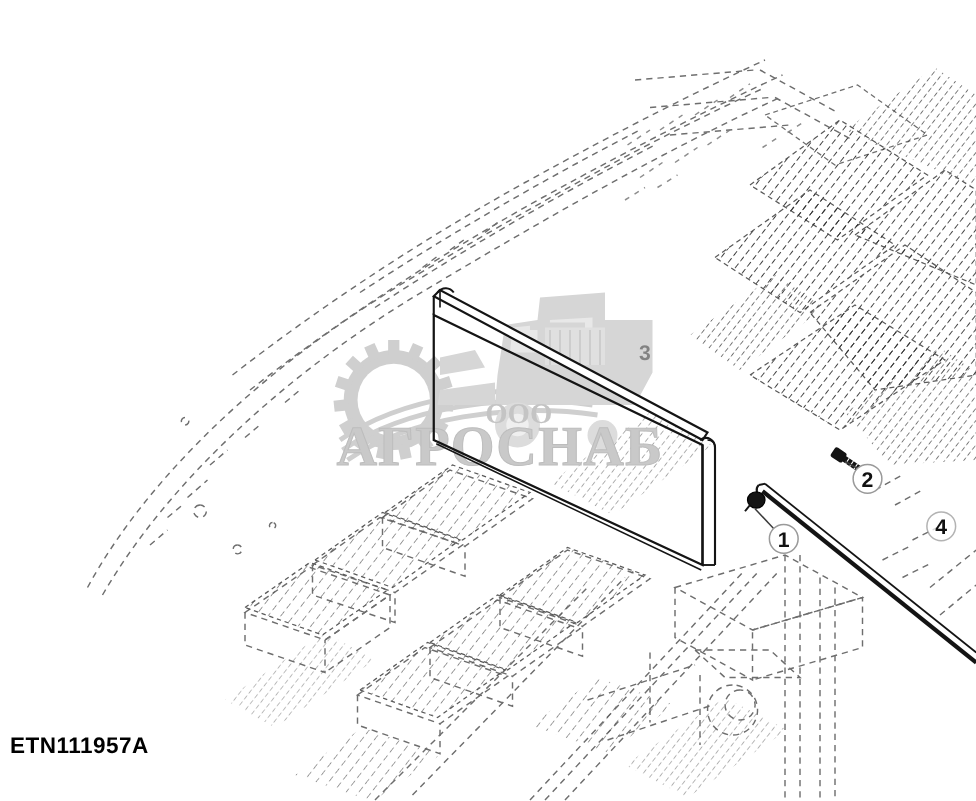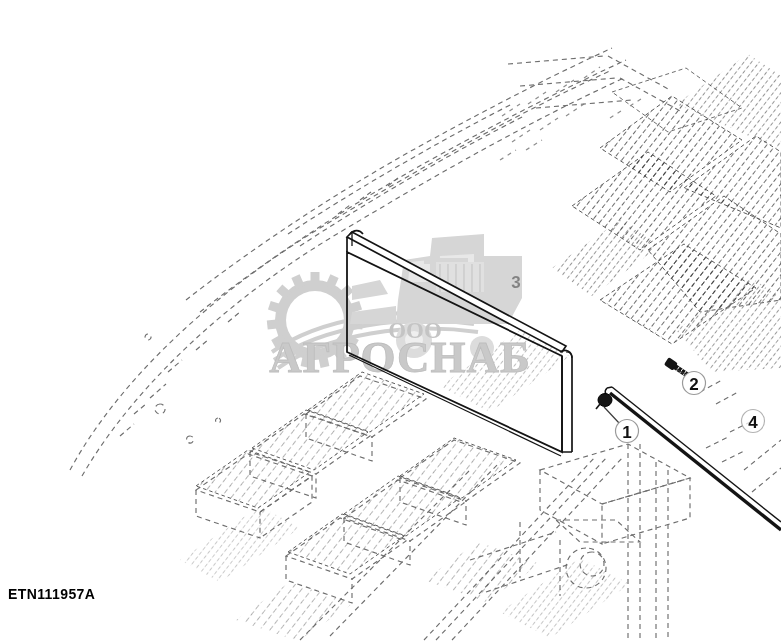--- a/index.html
+++ b/index.html
@@ -22,21 +22,21 @@
     left: 0;
     top: 0;
     width: 781px;
     height: 641px;
   }
   .part-code {
     position: absolute;
     left: 8px;
     top: 586px;
     font-family: "Liberation Sans", sans-serif;
-    font-size: 14px;
+    font-size: 18px;
     font-weight: bold;
     letter-spacing: 0.4px;
     color: #000000;
     white-space: nowrap;
   }
   .wm-text {
     font-family: "Liberation Serif", serif;
     font-weight: bold;
     fill: #c9c9c9;
     stroke: #bdbdbd;

